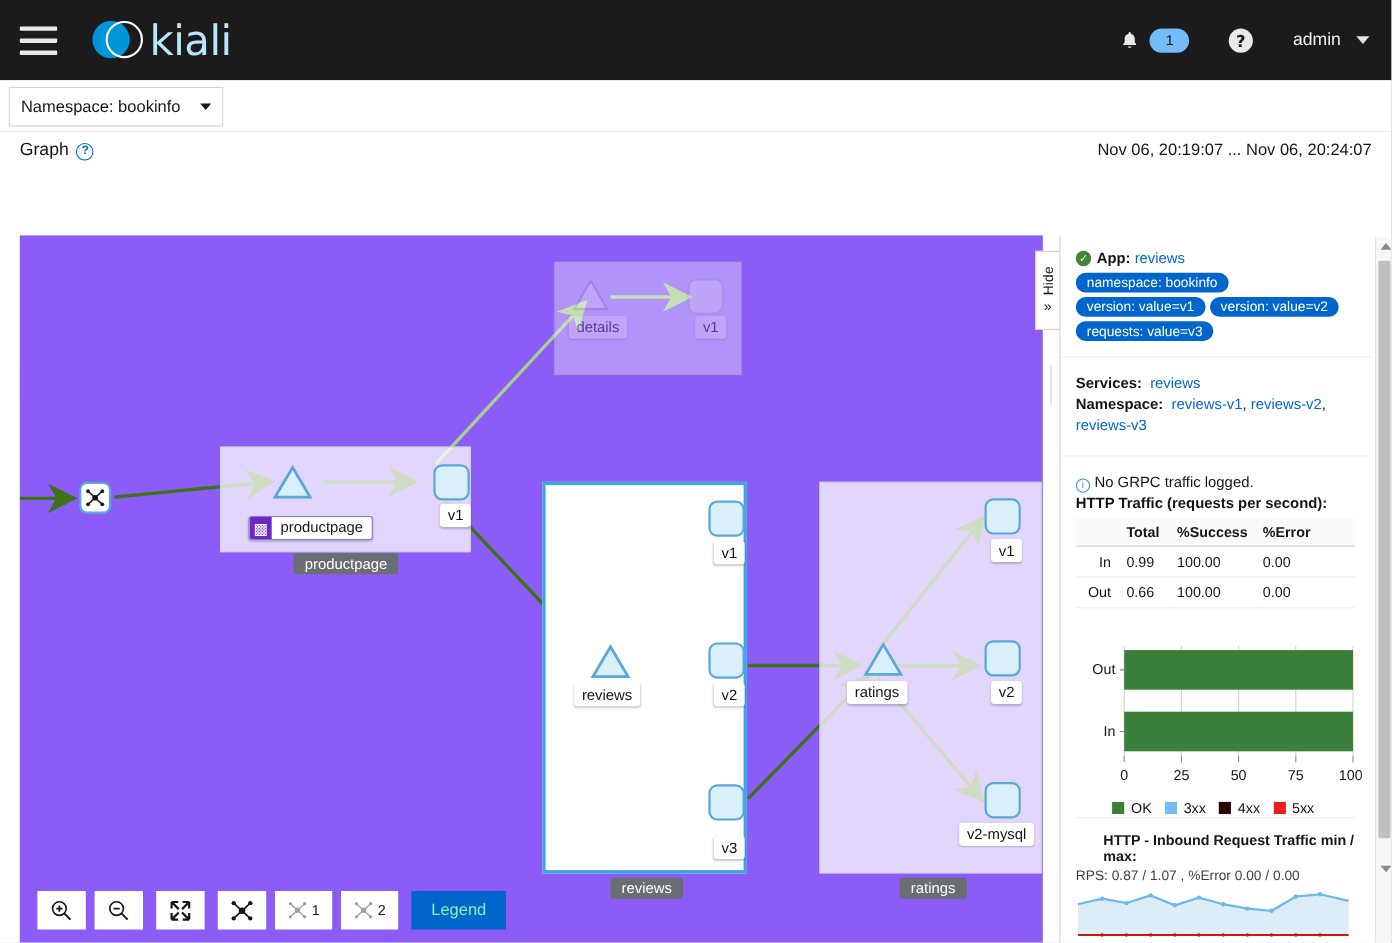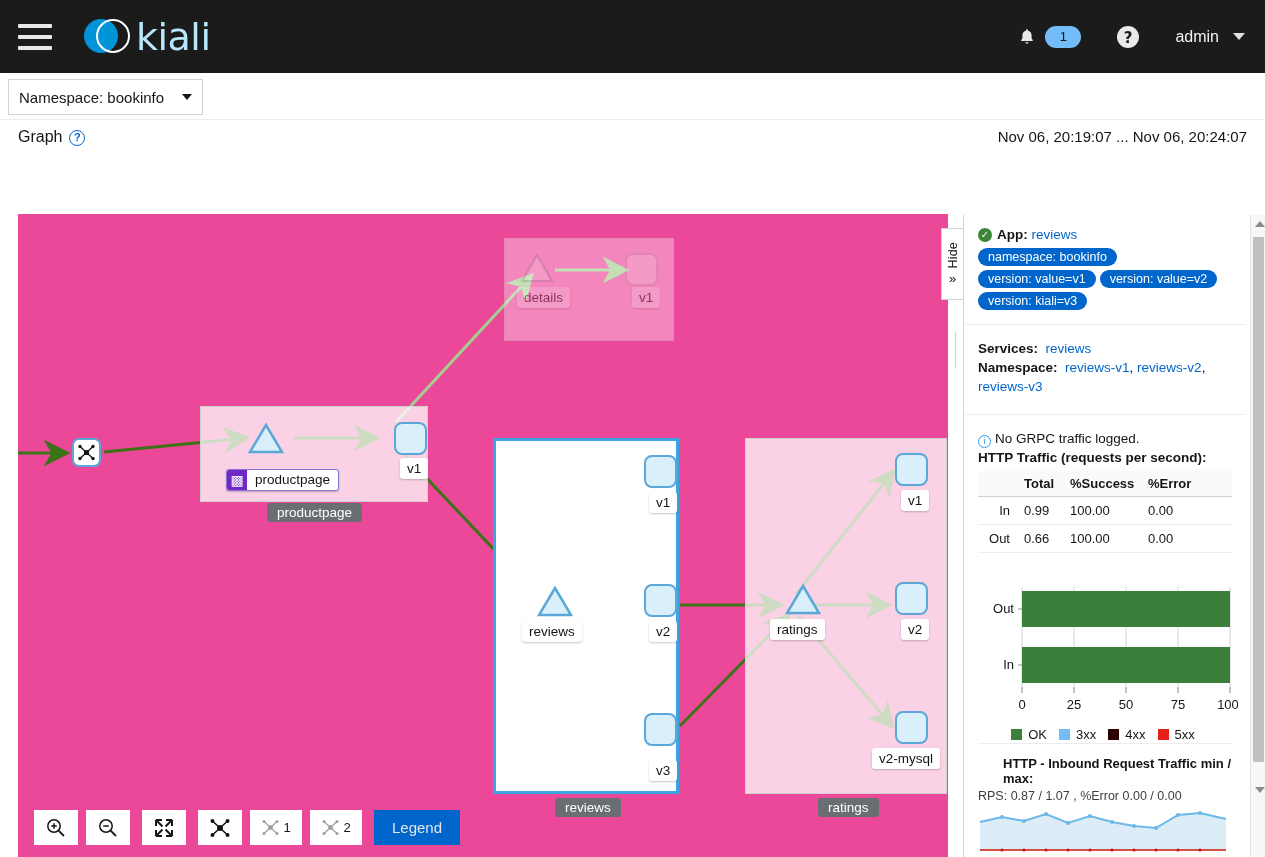--- a/index.html
+++ b/index.html
@@ -108,21 +108,21 @@
   }
   .txtinput input::placeholder { color: #9b9b9b; }
   .refresh-btn {
     position: absolute; left: 1222px; top: 170px; width: 28px; height: 28px;
     cursor: pointer; display: flex; align-items: center; justify-content: center;
   }
 
   
   .canvas {
     position: absolute; left: 18px; top: 214px; width: 930px; height: 643px;
-    background: #ec4899; overflow: hidden;
+    background: #8b5cf6; overflow: hidden;
   }
   .canvas-svg { position: absolute; left: 0; top: 0; }
 
   .grp {
     position: absolute; background: rgba(255,255,255,0.75);
     border: 1px solid #d2d2d2;
   }
   .grp.sel-grp { border: 3px solid #3aa5e0; background: #ffffff; }
   .grp.faded { opacity: 0.45; }
 
@@ -242,21 +242,21 @@
 
   
   .bottom-tools { position: absolute; left: 34px; top: 810px; display: flex; gap: 8px; }
   .tbtn {
     width: 44px; height: 35px; background: #ffffff; display: flex;
     align-items: center; justify-content: center; cursor: pointer;
     font-size: 13px; color: #151515;
   }
   .tbtn.wide { width: 52px; gap: 3px; }
   .legend-btn {
-    height: 35px; background: #06c; color: #e5e5e5; padding: 0 18px;
+    height: 35px; background: #06c; color: #86efac; padding: 0 18px;
     display: flex; align-items: center; justify-content: center;
     font-size: 15px; cursor: pointer;
   }
 </style>
 </head>
 <body>
 
 <div id="app">
 
   <div class="masthead">
@@ -471,21 +471,21 @@
         <div class="sp-head">
           <span class="ok-circle">✓</span>
           <span class="bold">App:</span>
           <span>&nbsp;</span>
           <span class="link">reviews</span>
         </div>
         <div class="chips">
           <span class="chip">namespace: bookinfo</span>
           <span class="chip">version: value=v1</span>
           <span class="chip">version: value=v2</span>
-          <span class="chip">version: kiali=v3</span>
+          <span class="chip">requests: value=v3</span>
         </div>
       </div>
 
       <div class="sp-card" style="padding-top:14px;padding-bottom:18px;">
         <div class="sp-row">
           <span class="bold">Services:</span>
           <span>&nbsp;</span><span class="link">reviews</span>
         </div>
         <div class="sp-row">
           <span class="bold">Namespace:</span>

